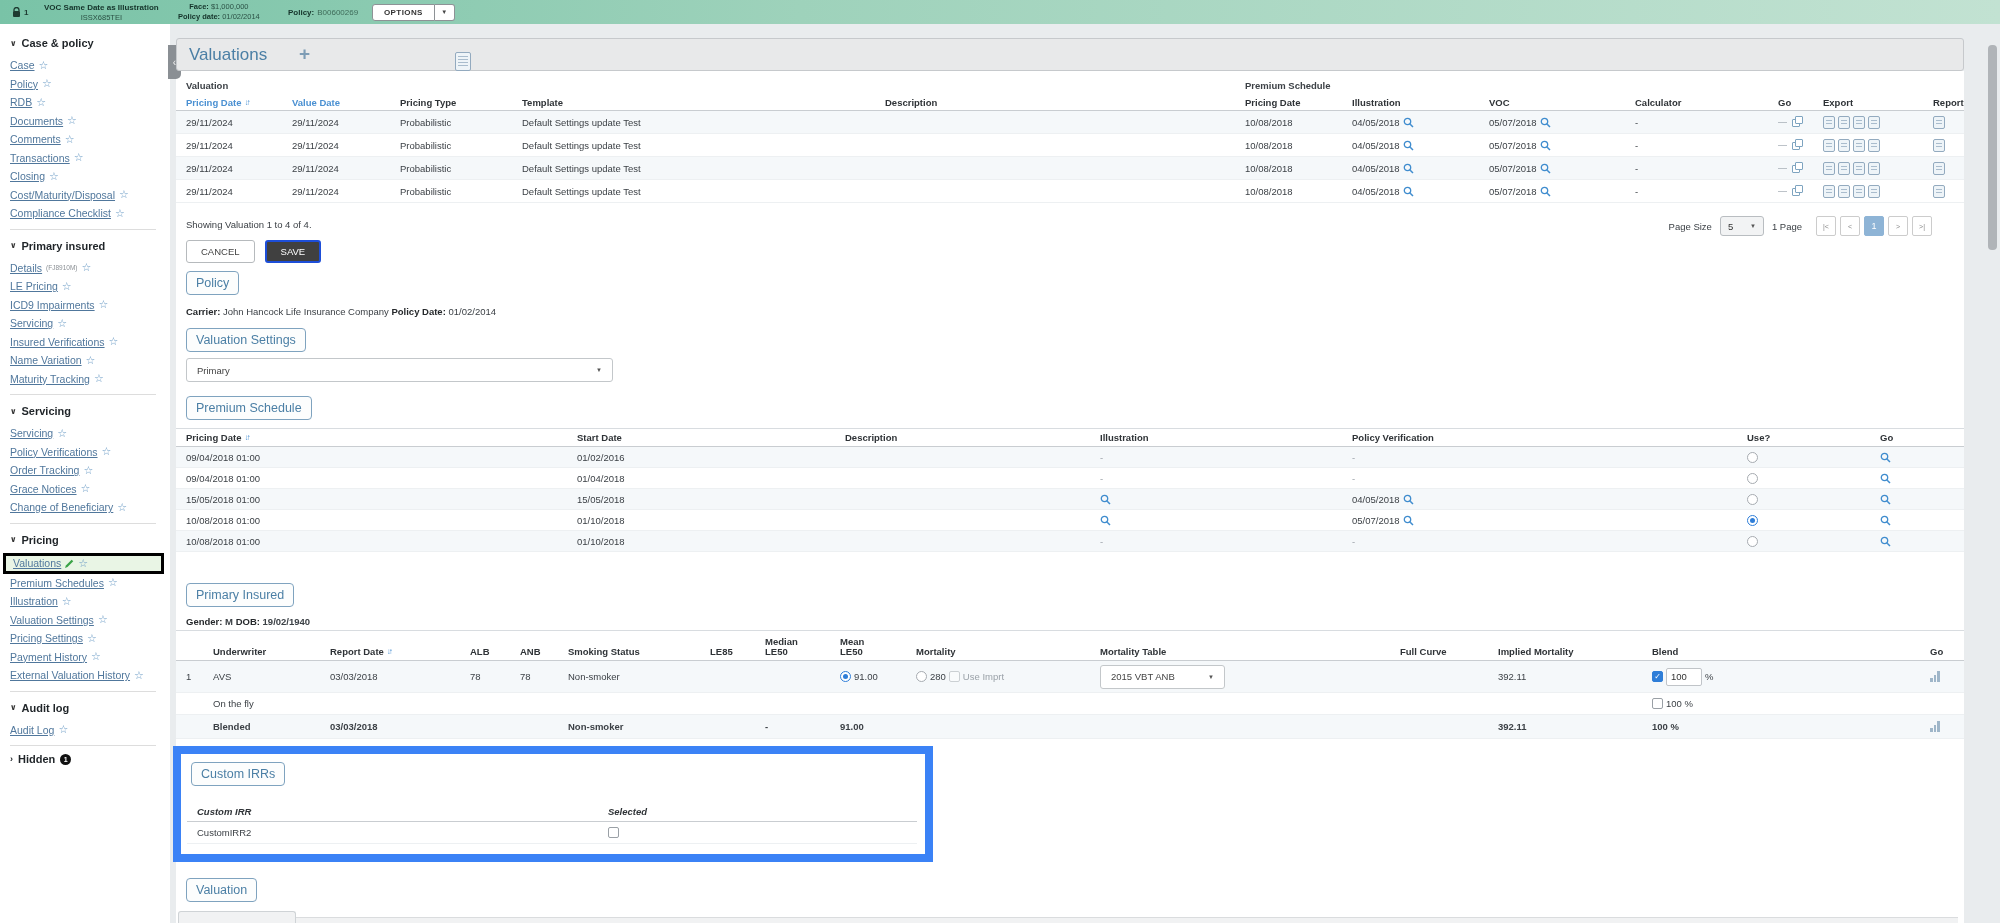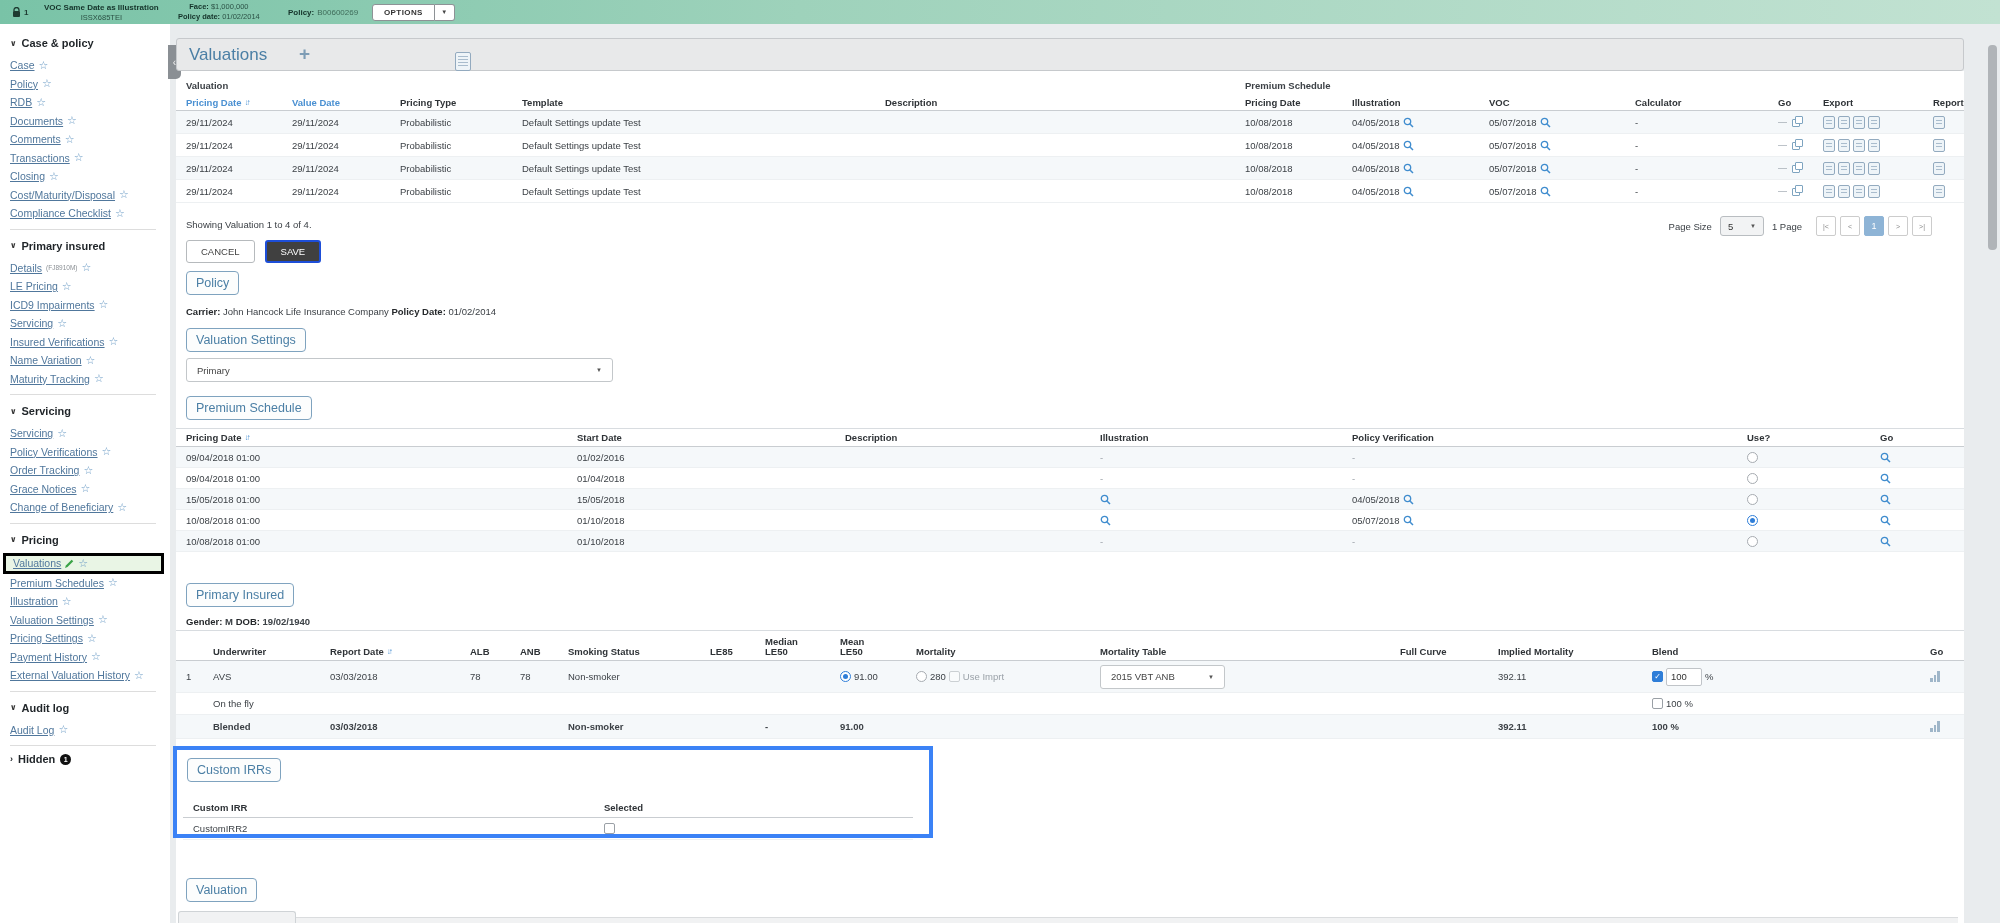--- a/index.html
+++ b/index.html
@@ -128,24 +128,24 @@
     color:#4b7fa5; font-size:12.5px; padding:4px 9px; display:inline-flex; }
   .inline-label { position:absolute; font-size:9.5px; color:#3c4146; }
   .inline-label b { color:#26292c; }
   .vs-dropdown { position:absolute; left:186px; top:358px; width:427px; height:24px; }
   .dd { display:flex; align-items:center; justify-content:space-between; width:100%; height:100%;
     border:1px solid #c3c7ca; border-radius:3px; background:#fff; font-size:9.5px; color:#444; padding:0 10px; cursor:pointer; }
   .mt-select { width:125px; height:24px; }
   .blend-input { width:36px; height:18px; border:1px solid #c0c4c8; border-radius:2px; font-size:9.5px;
     color:#333; padding:0 4px; font-family:inherit; }
 
-  .irr-box { position:absolute; left:173px; top:746px; width:760px; height:92px; border:4px solid #3b82f6; background:#fff; }
+  .irr-box { position:absolute; left:173px; top:746px; width:760px; height:116px; border:8px solid #3b82f6; background:#fff; }
   .irr-badge { position:absolute; left:10px; top:8px; }
   .irr-table { position:absolute; left:6px; top:48px; width:730px; }
-  .irr-table .thead { height:20px; }
+  .irr-table .thead { height:20px;font-style:italic; }
   .irr-table .trow { height:22px; }
 
   .bottom-tab { position:absolute; left:178px; top:911px; width:118px; height:12px; background:#f1f2f3;
     border:1px solid #cfd3d6; border-bottom:none; border-radius:3px 3px 0 0; }
   .bottom-strip { position:absolute; left:178px; top:917px; width:1780px; height:6px; background:#f1f2f3;
     border-top:1px solid #dadcde; }
   .scroll-thumb { position:absolute; left:1988px; top:45px; width:9px; height:205px; background:#b0b4b8; border-radius:4px; }
 </style>
 </head>
 <body>

